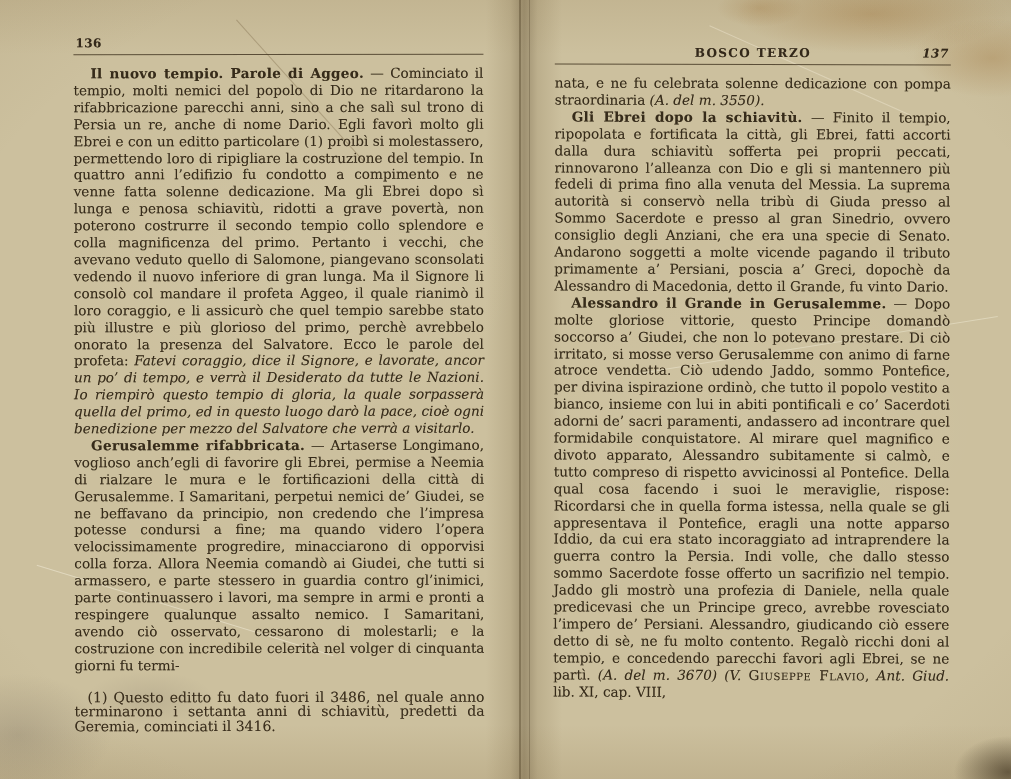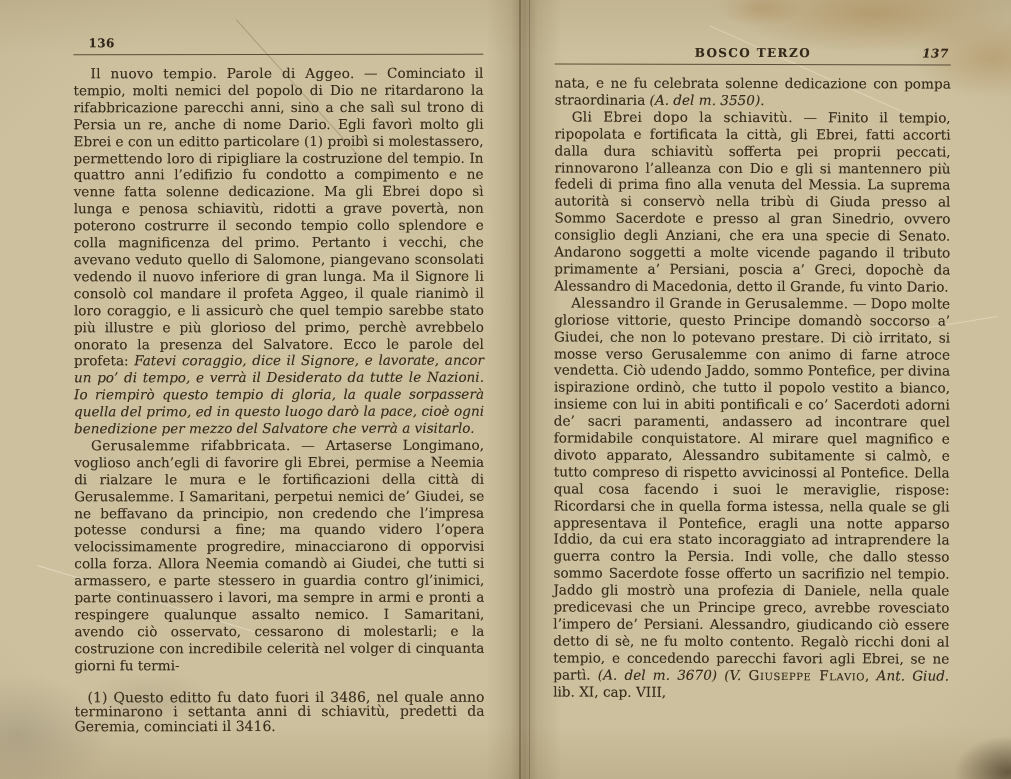--- a/index.html
+++ b/index.html
@@ -59,29 +59,29 @@
   .page { position: absolute; }
   .page-left  { left: 74px;  top: 36px; width: 410px; transform: rotate(-0.1deg); }
   .page-right { left: 554px; top: 46px; width: 396px; transform: rotate(0.15deg); }
 
   .pheader {
     position: relative; height: 15px;
     font-size: 12px; font-weight: bold; letter-spacing: 1.4px;
     color: #33281a; text-align: center;
   }
   .pnum { position: absolute; top: 0; letter-spacing: 0.5px; }
-  .pnum-left  { left: 15px; text-align: center; }
+  .pnum-left  { left: 2px; text-align: center; }
   .pnum-right { right: 2px; font-style: italic; }
   .hrule { border: 0; border-top: 1px solid rgba(58,45,25,0.78); margin: 3px 0 0 0; }
 
   .body-text { margin-top: 10px; font-size: 13.6px; line-height: 16.9px; text-align: justify; }
   .para { margin: 0; text-indent: 17px; }
   .para.no-indent { text-indent: 0; }
 
-  .seg-bold { font-weight: normal; letter-spacing: 0.3px; margin-top: 8px; }
+  .seg-bold { font-weight: bold; letter-spacing: 0.3px; margin-top: 8px; }
   .seg-italic { font-style: italic; }
   .seg-smallcaps { font-variant: small-caps; letter-spacing: 0.6px; }
 
   .footnote {
     margin-top: 16px;
     font-size: 14px; line-height: 14.8px;
     text-align: justify; text-indent: 13px;
     color: #3a2e1d;
   }
 

